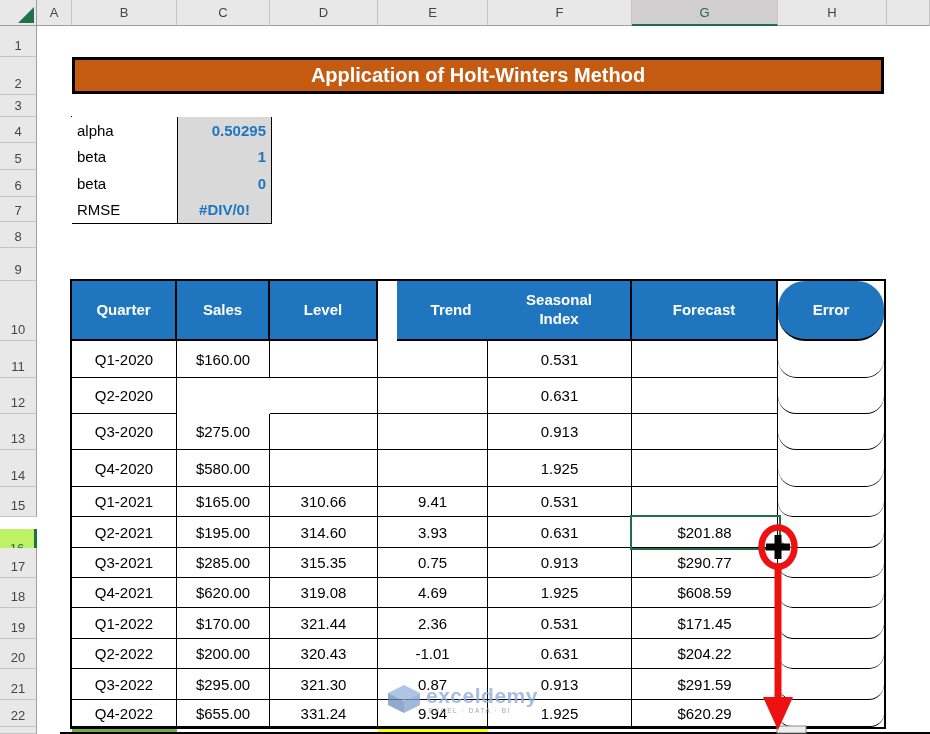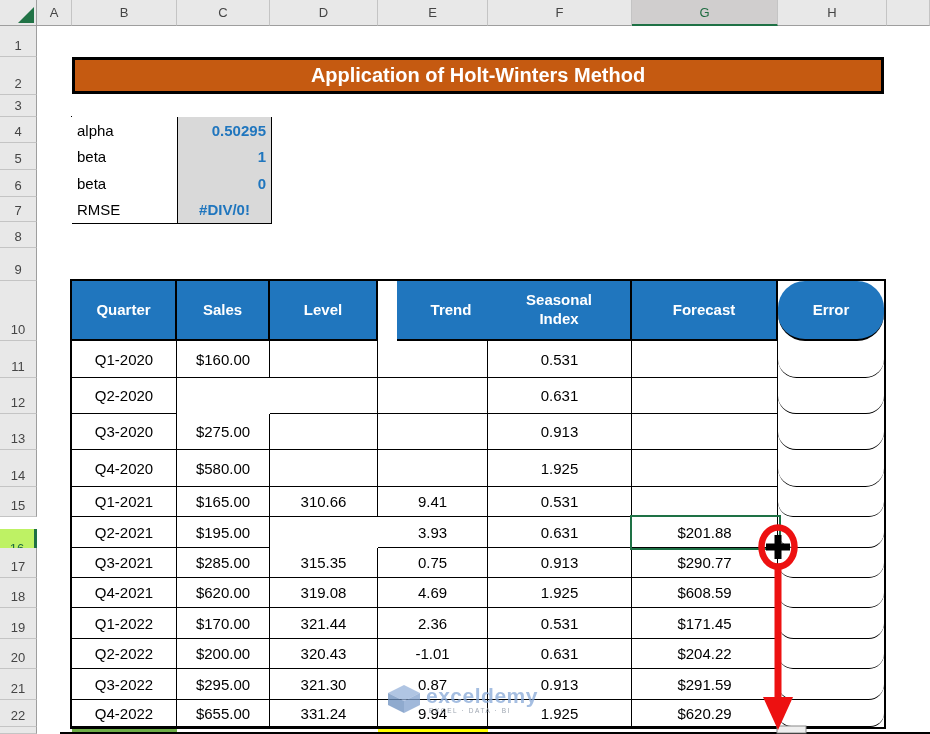--- a/index.html
+++ b/index.html
@@ -169,20 +169,21 @@
       <div class="tcell last" style="left: 706px; top: 169px; width: 106px; height: 37px;"></div>
       <div class="tcell" style="left: 0px; top: 206px; width: 105px; height: 30px;">Q1-2021</div>
       <div class="tcell" style="left: 105px; top: 206px; width: 93px; height: 30px;">$165.00</div>
       <div class="tcell" style="left: 198px; top: 206px; width: 108px; height: 30px;">310.66</div>
       <div class="tcell" style="left: 306px; top: 206px; width: 110px; height: 30px;">9.41</div>
       <div class="tcell" style="left: 416px; top: 206px; width: 144px; height: 30px;">0.531</div>
       <div class="tcell" style="left: 560px; top: 206px; width: 146px; height: 30px;"></div>
       <div class="tcell last" style="left: 706px; top: 206px; width: 106px; height: 30px;"></div>
       <div class="tcell" style="left: 0px; top: 236px; width: 105px; height: 31px;">Q2-2021</div>
       <div class="tcell" style="left: 105px; top: 236px; width: 93px; height: 31px;">$195.00</div>
+      <div class="tcell" style="left: 198px; top: 236px; width: 108px; height: 31px;">314.60</div>
       <div class="tcell" style="left: 306px; top: 236px; width: 110px; height: 31px;">3.93</div>
       <div class="tcell" style="left: 416px; top: 236px; width: 144px; height: 31px;">0.631</div>
       <div class="tcell" style="left: 560px; top: 236px; width: 146px; height: 31px;">$201.88</div>
       <div class="tcell last" style="left: 706px; top: 236px; width: 106px; height: 31px;"></div>
       <div class="tcell" style="left: 0px; top: 267px; width: 105px; height: 30px;">Q3-2021</div>
       <div class="tcell" style="left: 105px; top: 267px; width: 93px; height: 30px;">$285.00</div>
       <div class="tcell" style="left: 198px; top: 267px; width: 108px; height: 30px;">315.35</div>
       <div class="tcell" style="left: 306px; top: 267px; width: 110px; height: 30px;">0.75</div>
       <div class="tcell" style="left: 416px; top: 267px; width: 144px; height: 30px;">0.913</div>
       <div class="tcell" style="left: 560px; top: 267px; width: 146px; height: 30px;">$290.77</div>

